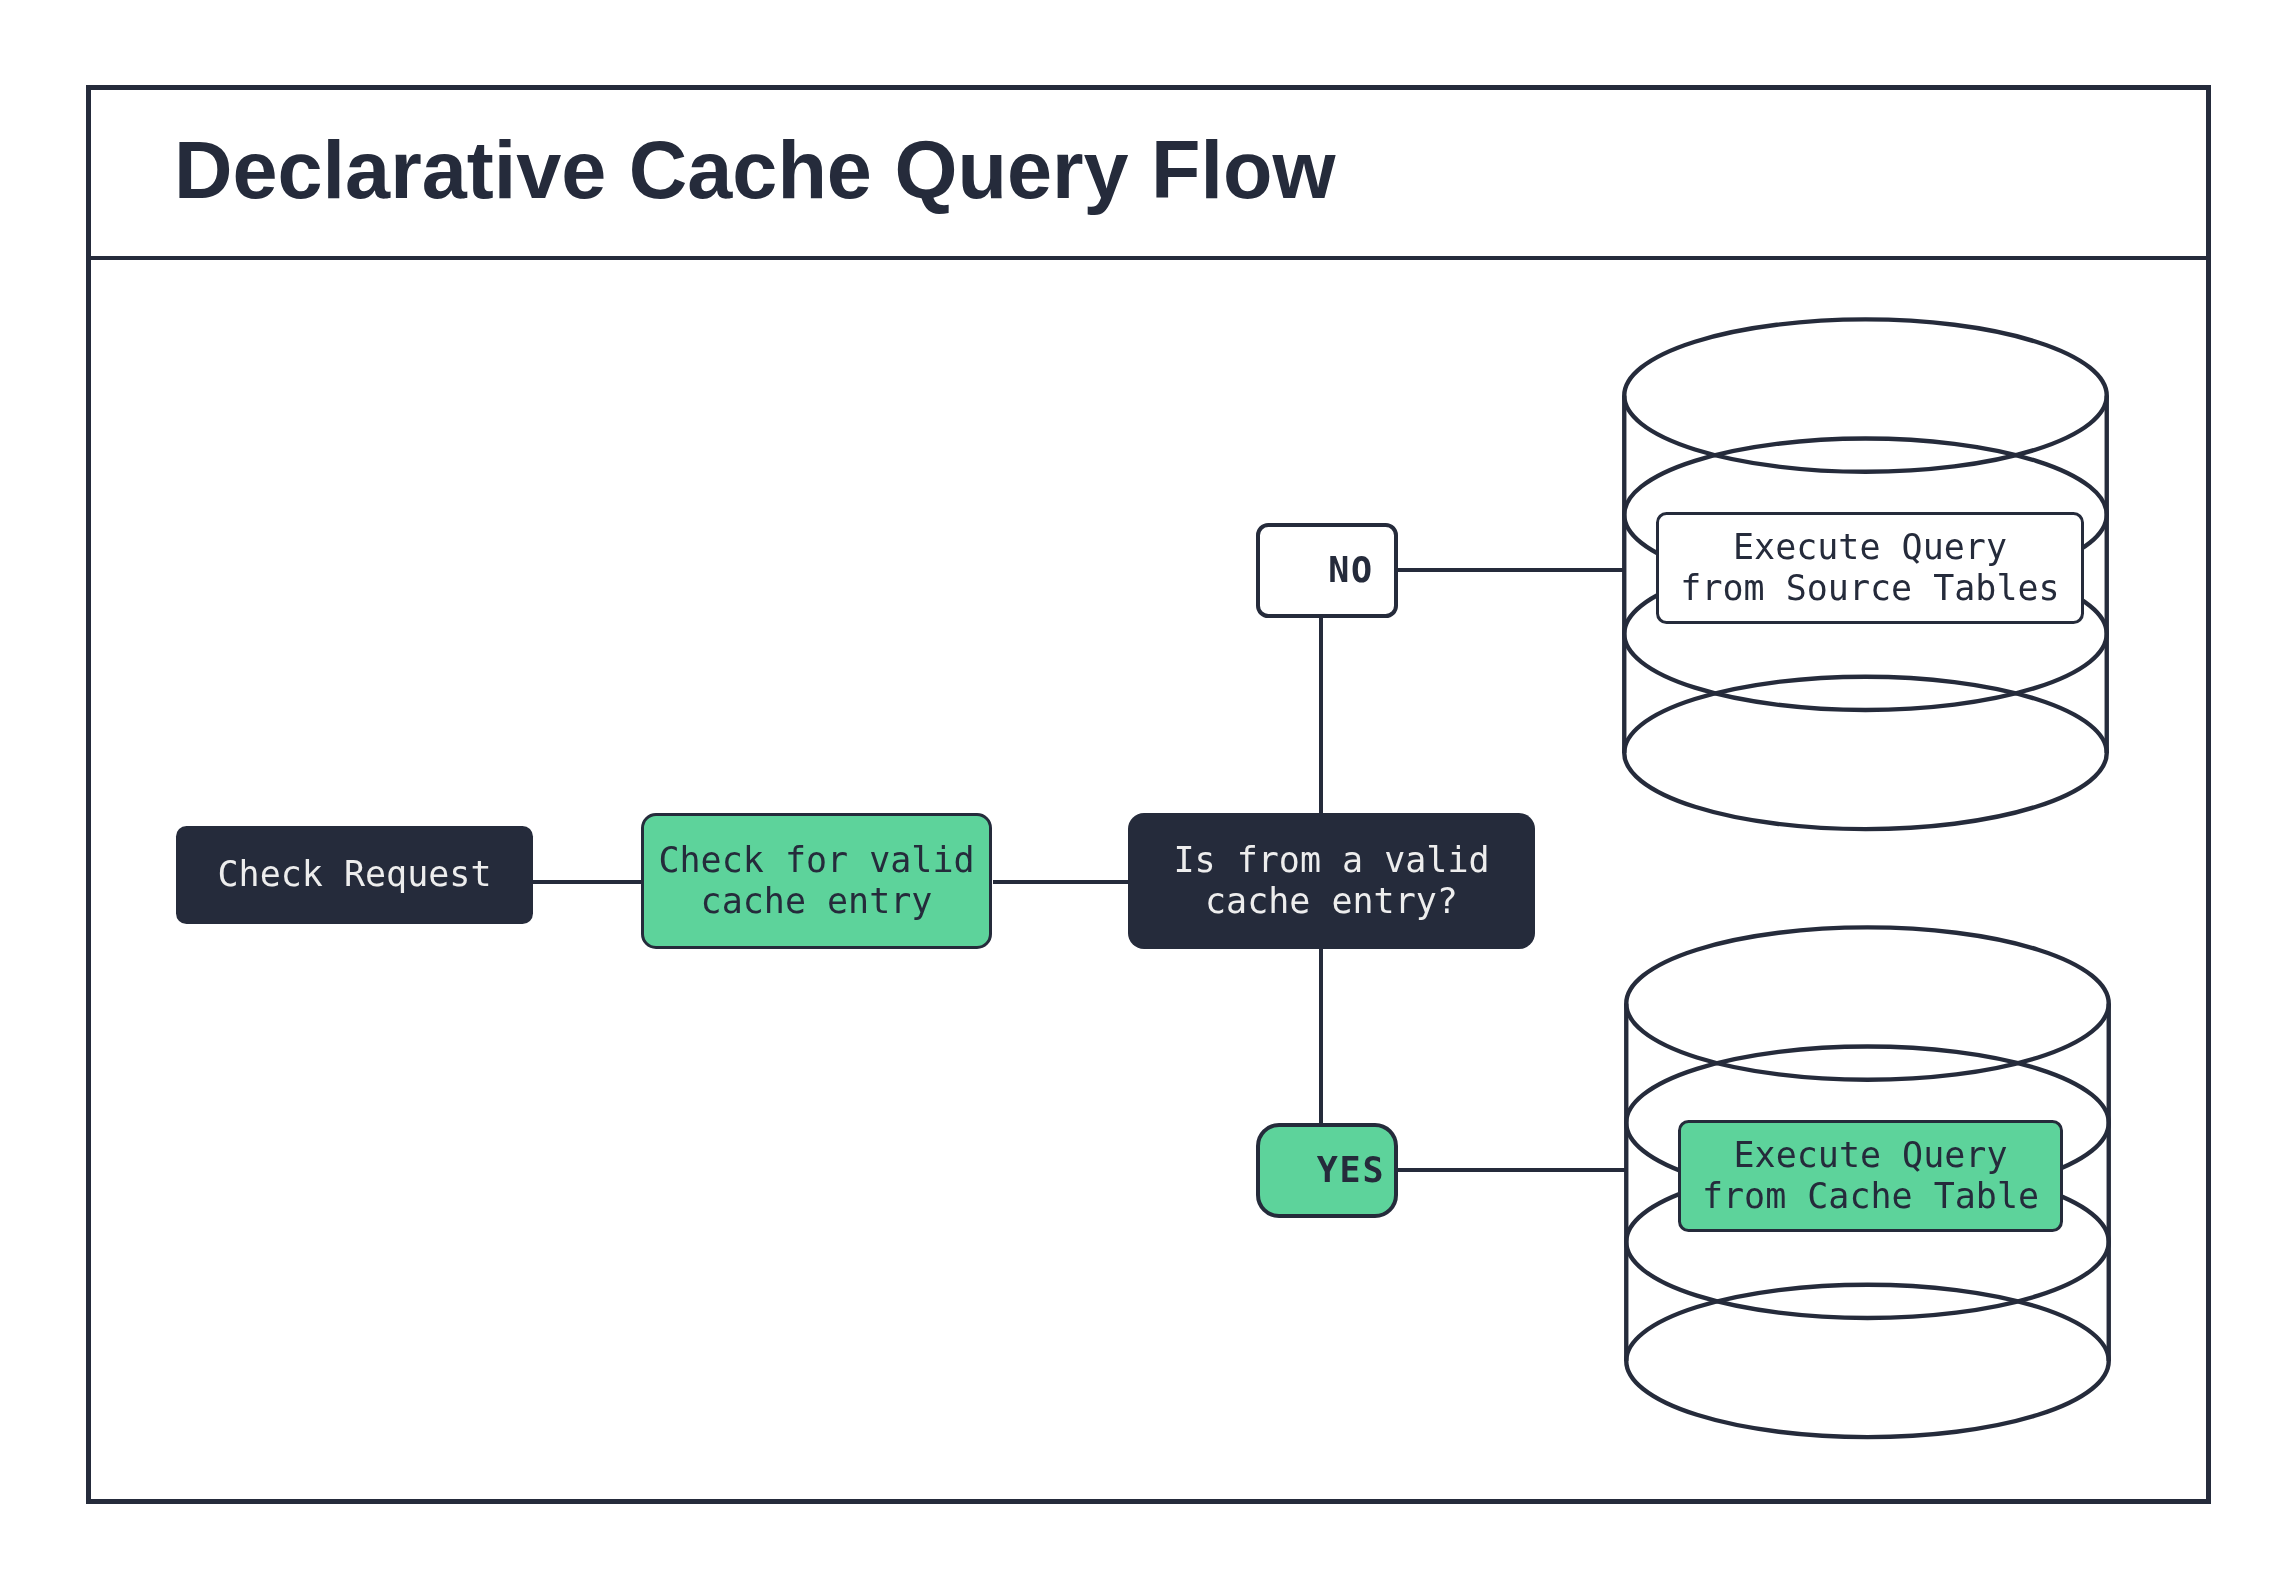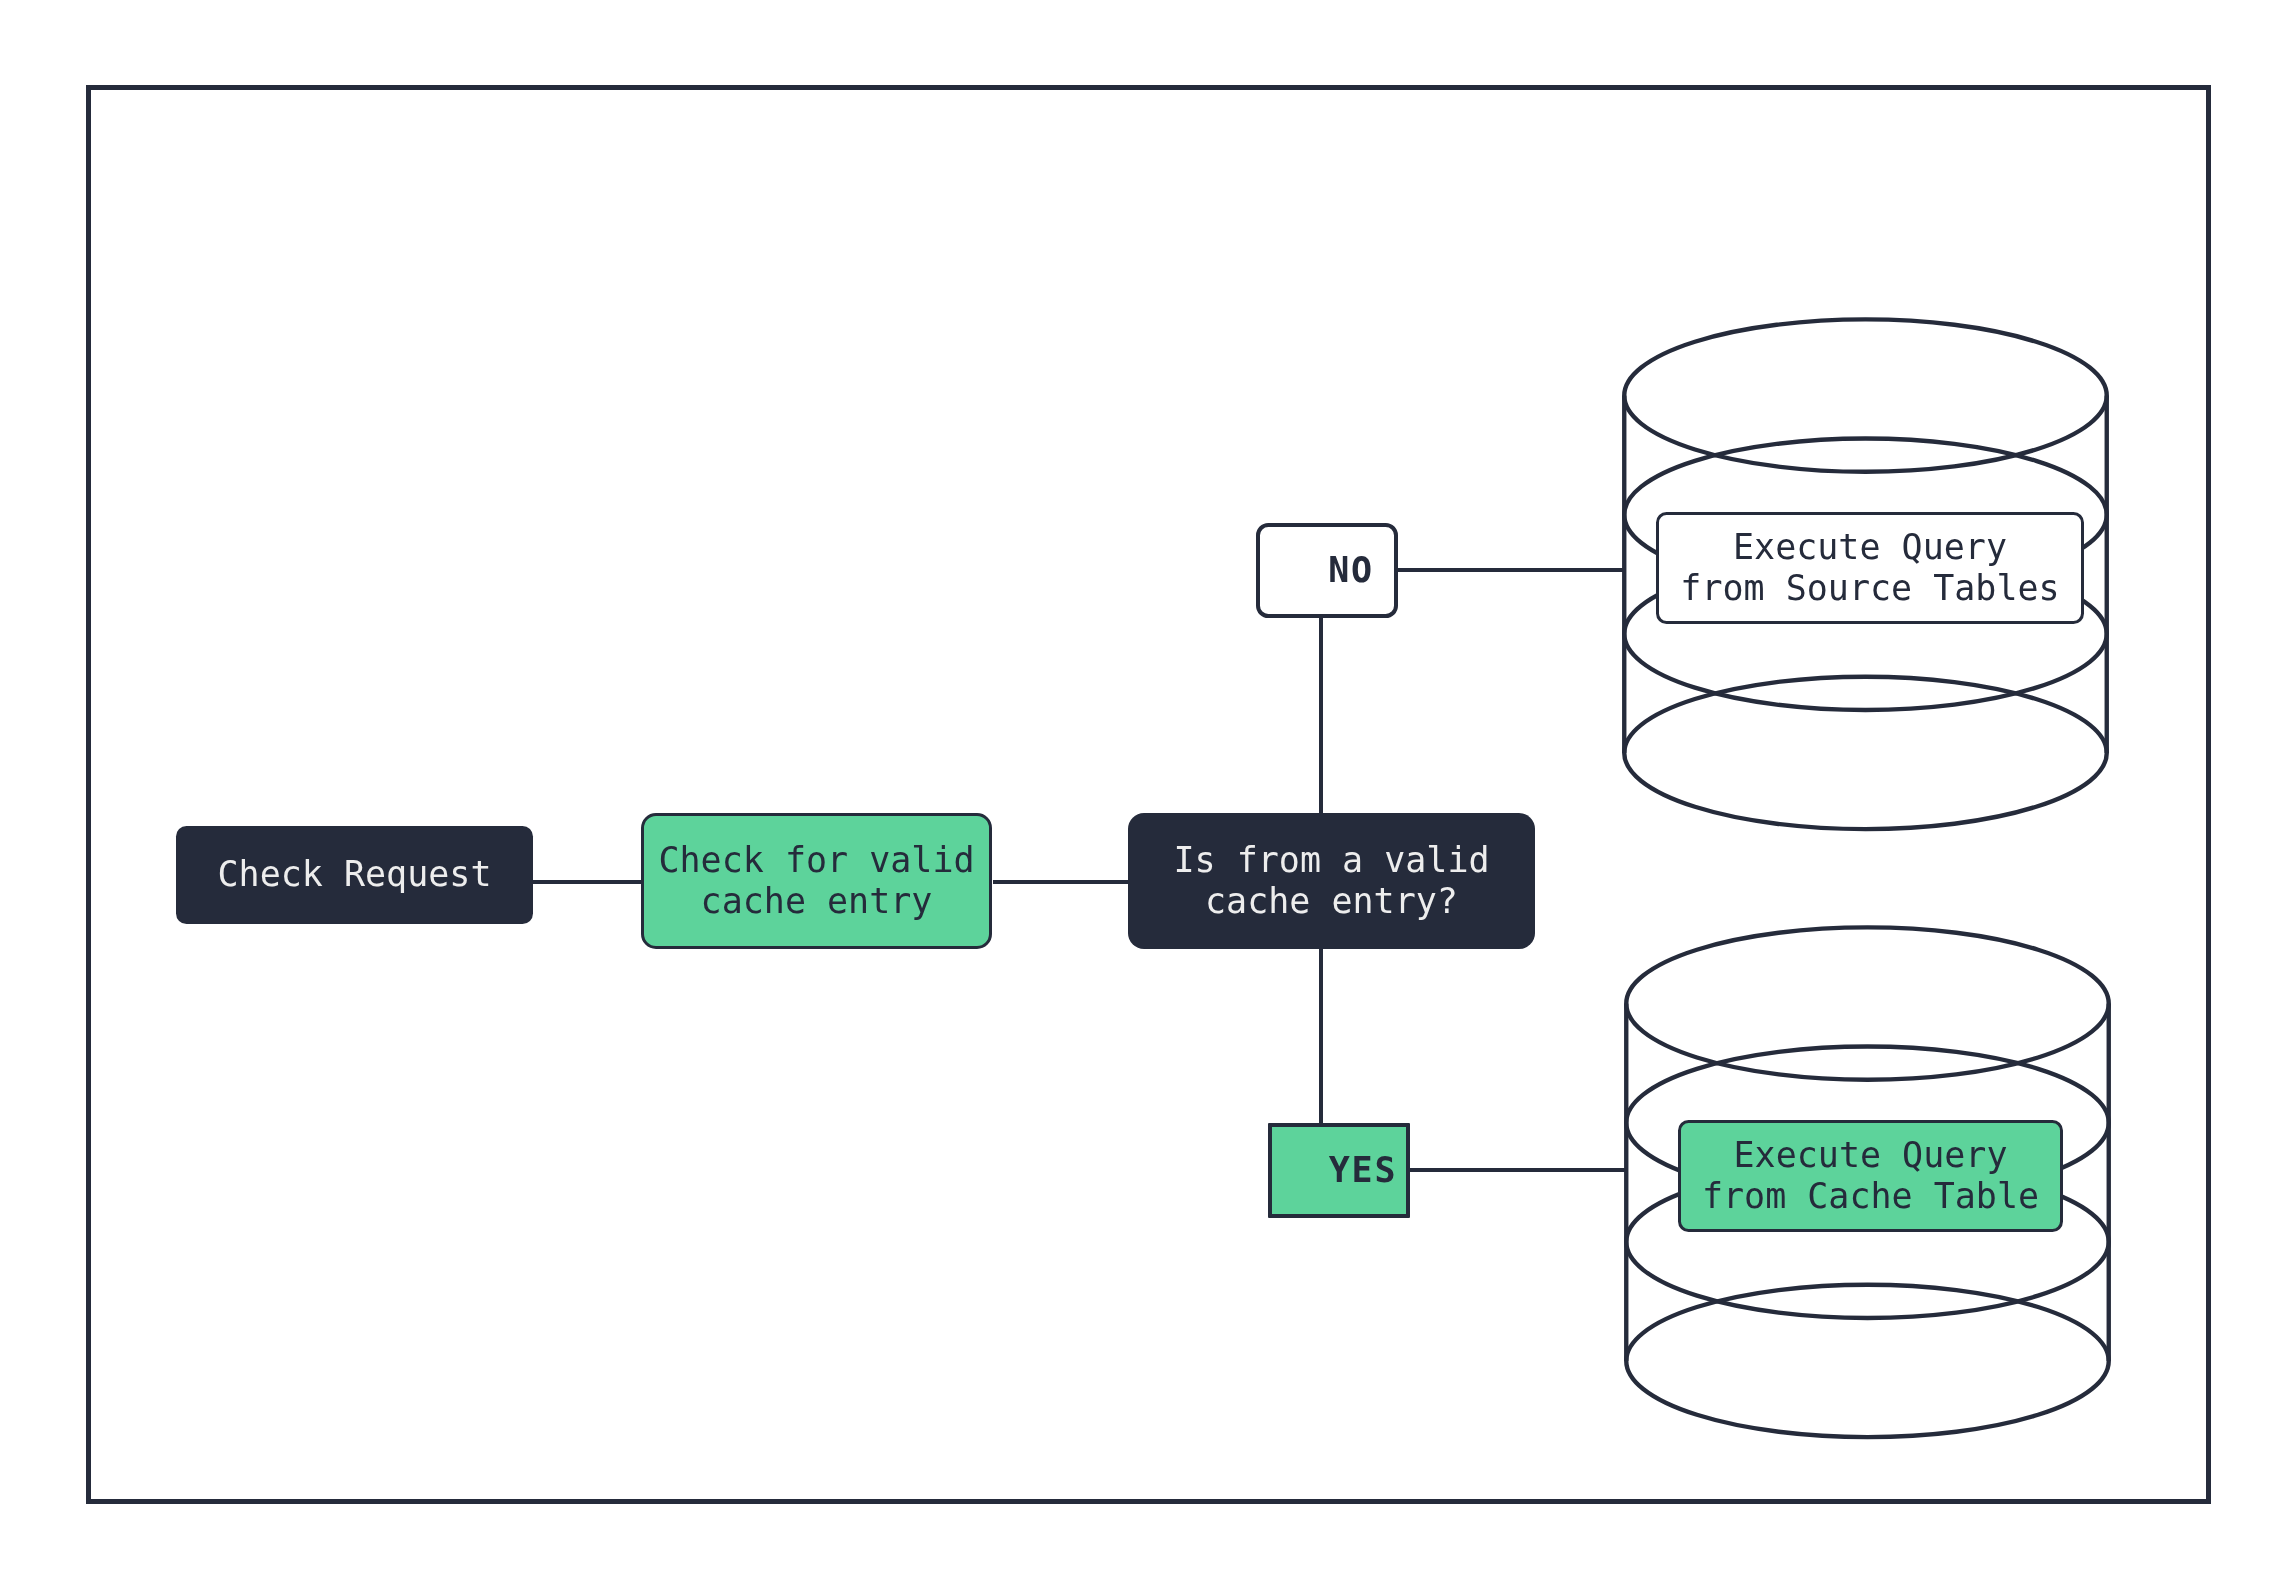--- a/index.html
+++ b/index.html
@@ -36,21 +36,21 @@
   .node.small{font-weight:bold;letter-spacing:1.8px;border-width:4.4px;padding-left:48px;}
   .line{position:absolute;background:var(--navy);z-index:1;}
   .cyl{position:absolute;z-index:1;}
   .cyl ellipse,.cyl line{stroke:var(--navy);stroke-width:5;fill:none;}
 
   
   #query-request{left:176px;top:826px;width:357px;height:98px;border-radius:10.5px;}
   #check-cache{left:641px;top:813px;width:351px;height:136px;border-radius:15px;}
   #decision{left:1128px;top:813px;width:407px;height:136px;border-radius:16px;}
   #branch-no{left:1256px;top:523px;width:142px;height:95px;border-radius:12.3px;}
-  #branch-yes{left:1256px;top:1123px;width:142px;height:95px;border-radius:1px;margin-left:12px;}
+  #branch-yes{left:1256px;top:1123px;width:142px;height:95px;border-radius:23px;}
   #execute-source{left:1656px;top:512px;width:428px;height:112px;border-radius:10.5px;}
   #execute-cache{left:1678px;top:1120px;width:385px;height:112px;border-radius:10.5px;}
 
   
   #conn-query-check{left:533px;top:880px;width:109px;height:4.4px;}
   #conn-check-decision{left:993px;top:880px;width:136px;height:4.4px;}
   #conn-no-source{left:1397px;top:568px;width:227px;height:4.4px;}
   #conn-yes-cache{left:1397px;top:1168px;width:229px;height:4.4px;}
   #conn-decision-no{left:1319px;top:618px;width:4.4px;height:195px;}
   #conn-decision-yes{left:1319px;top:949px;width:4.4px;height:174px;}
@@ -58,20 +58,23 @@
   
   #source-cylinder{left:1619px;top:314px;}
   #cache-cylinder{left:1621px;top:922px;}
 </style>
 </head>
 <body>
 
 <div class="canvas">
   <div class="frame"></div>
 
+  <div class="titlebar">
+    <div class="page-title">Declarative Cache Query Flow</div>
+  </div>
 
   <div class="line" id="conn-query-check"></div>
   <div class="line" id="conn-check-decision"></div>
   <div class="line" id="conn-decision-no"></div>
   <div class="line" id="conn-decision-yes"></div>
   <div class="line" id="conn-no-source"></div>
   <div class="line" id="conn-yes-cache"></div>
 
   <svg class="cyl" id="source-cylinder" width="493" height="524" viewBox="0 0 563 598">
     <line x1="6" y1="93" x2="6" y2="501"></line>

